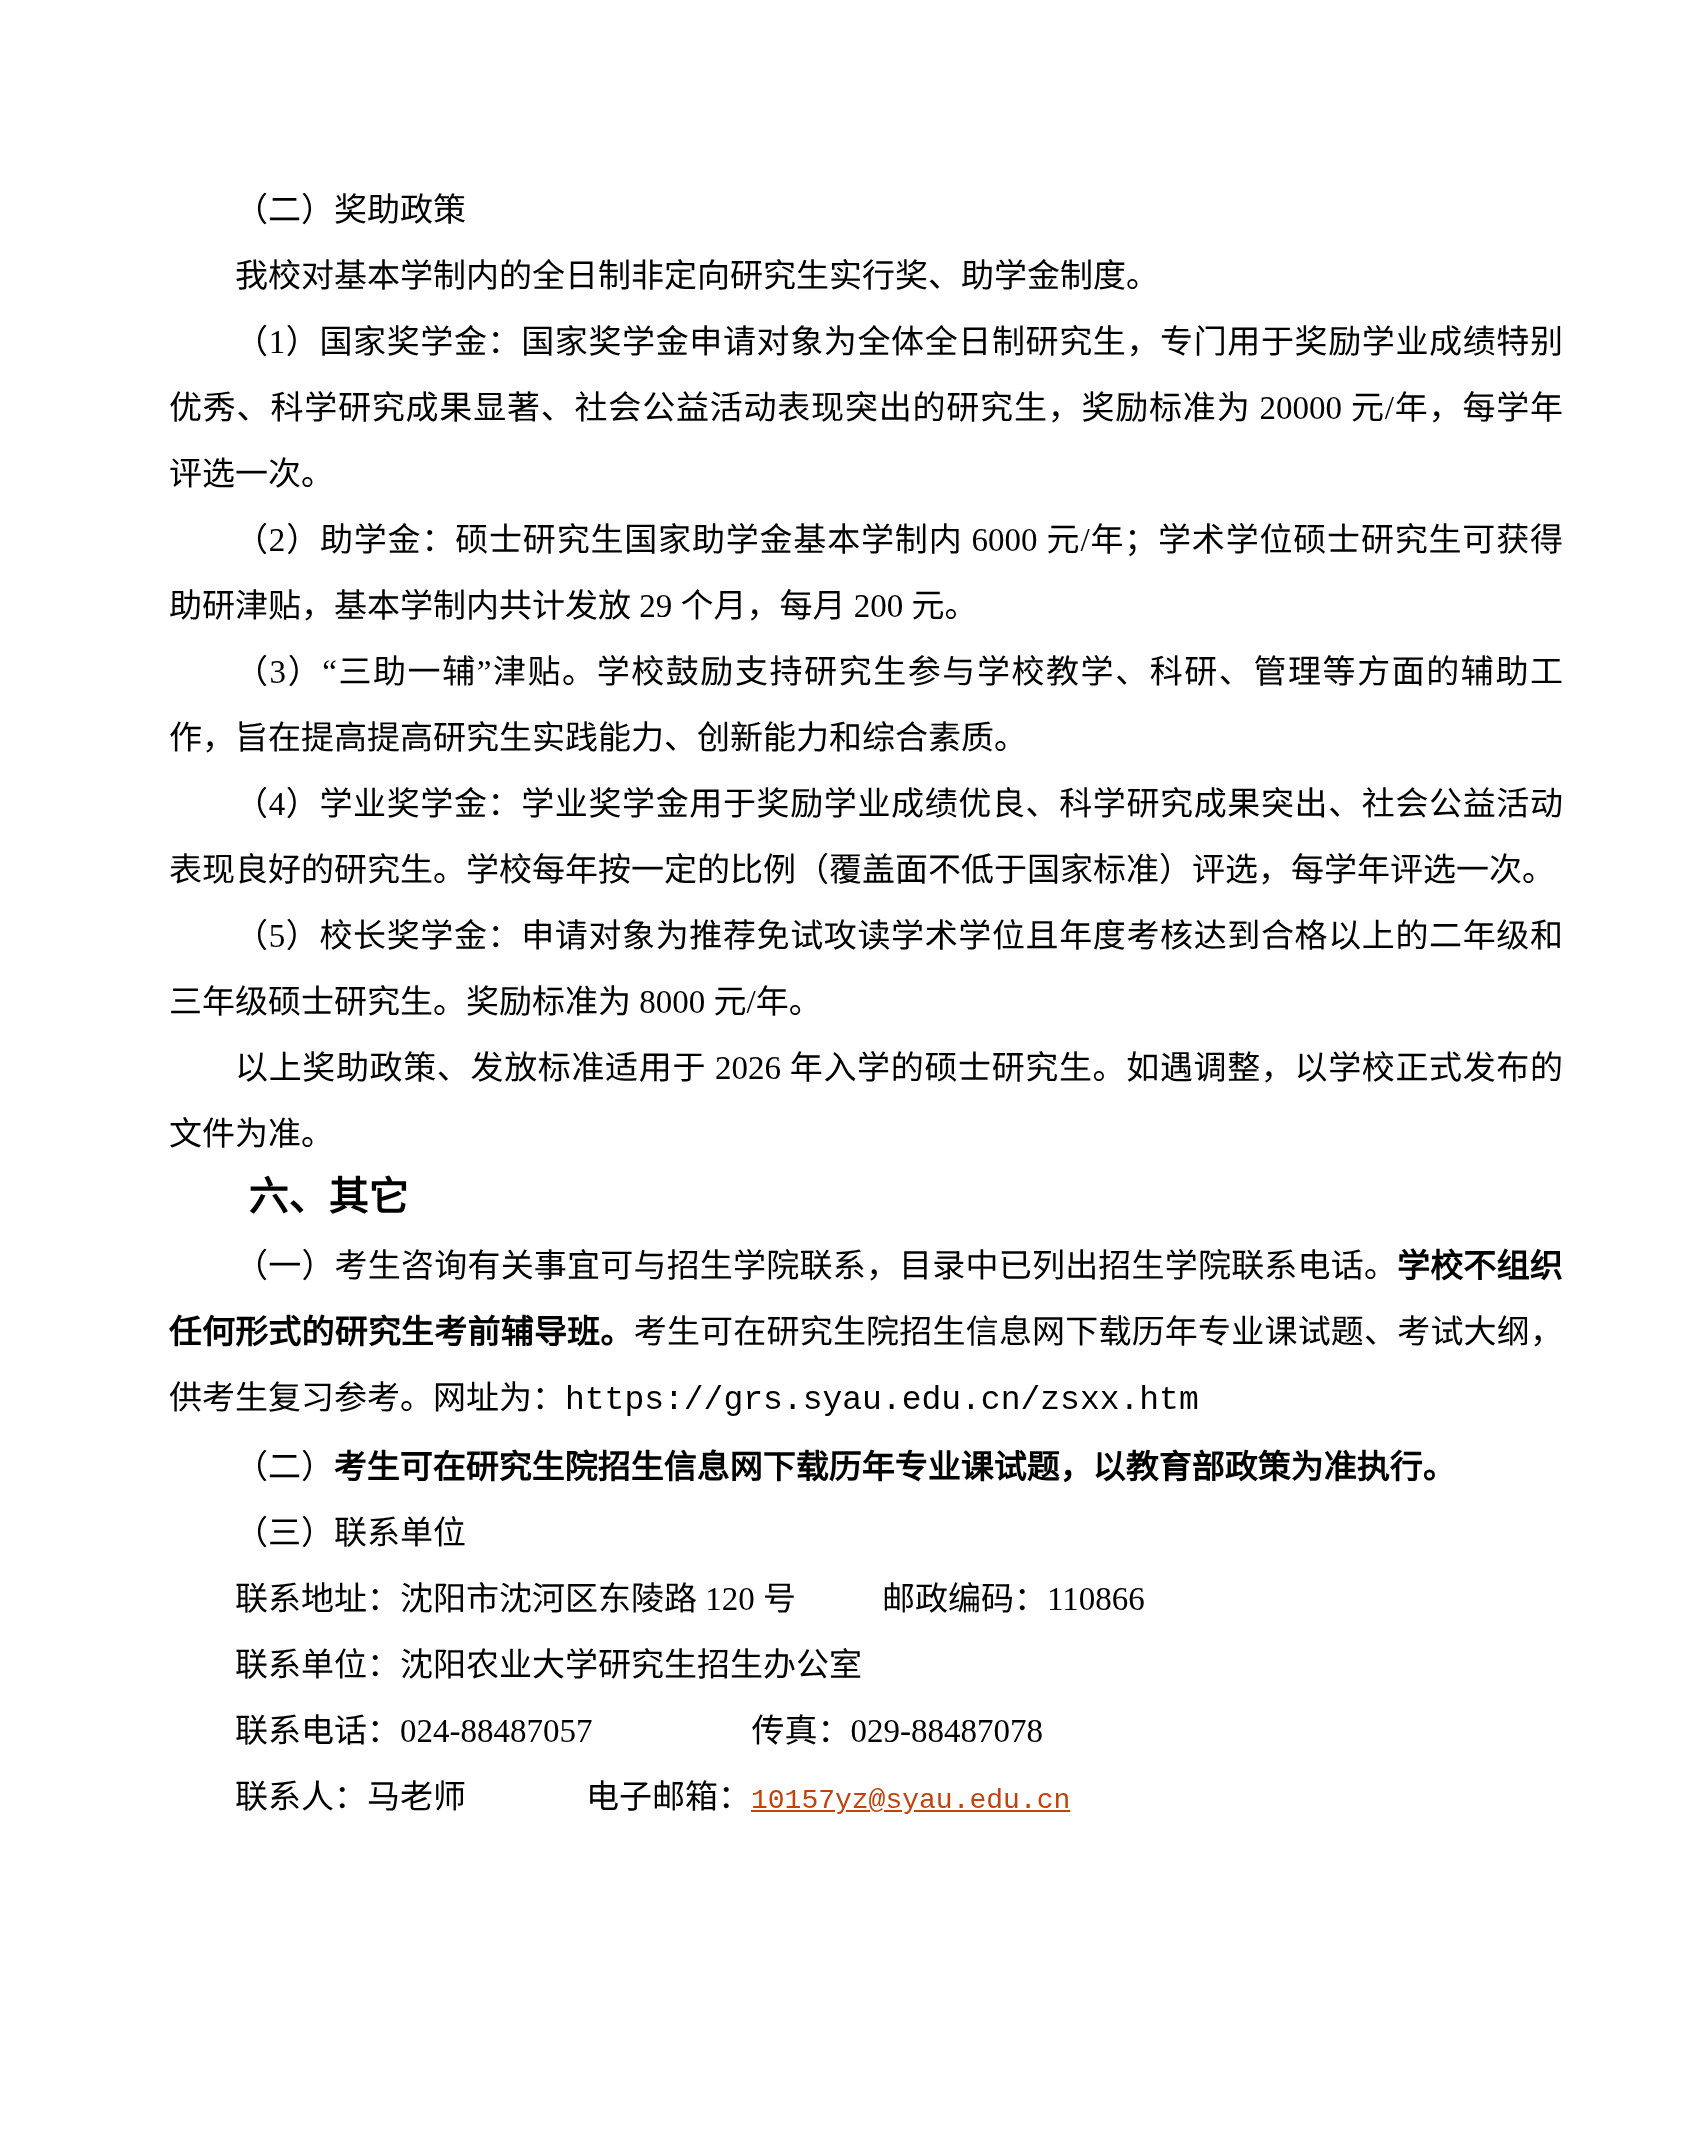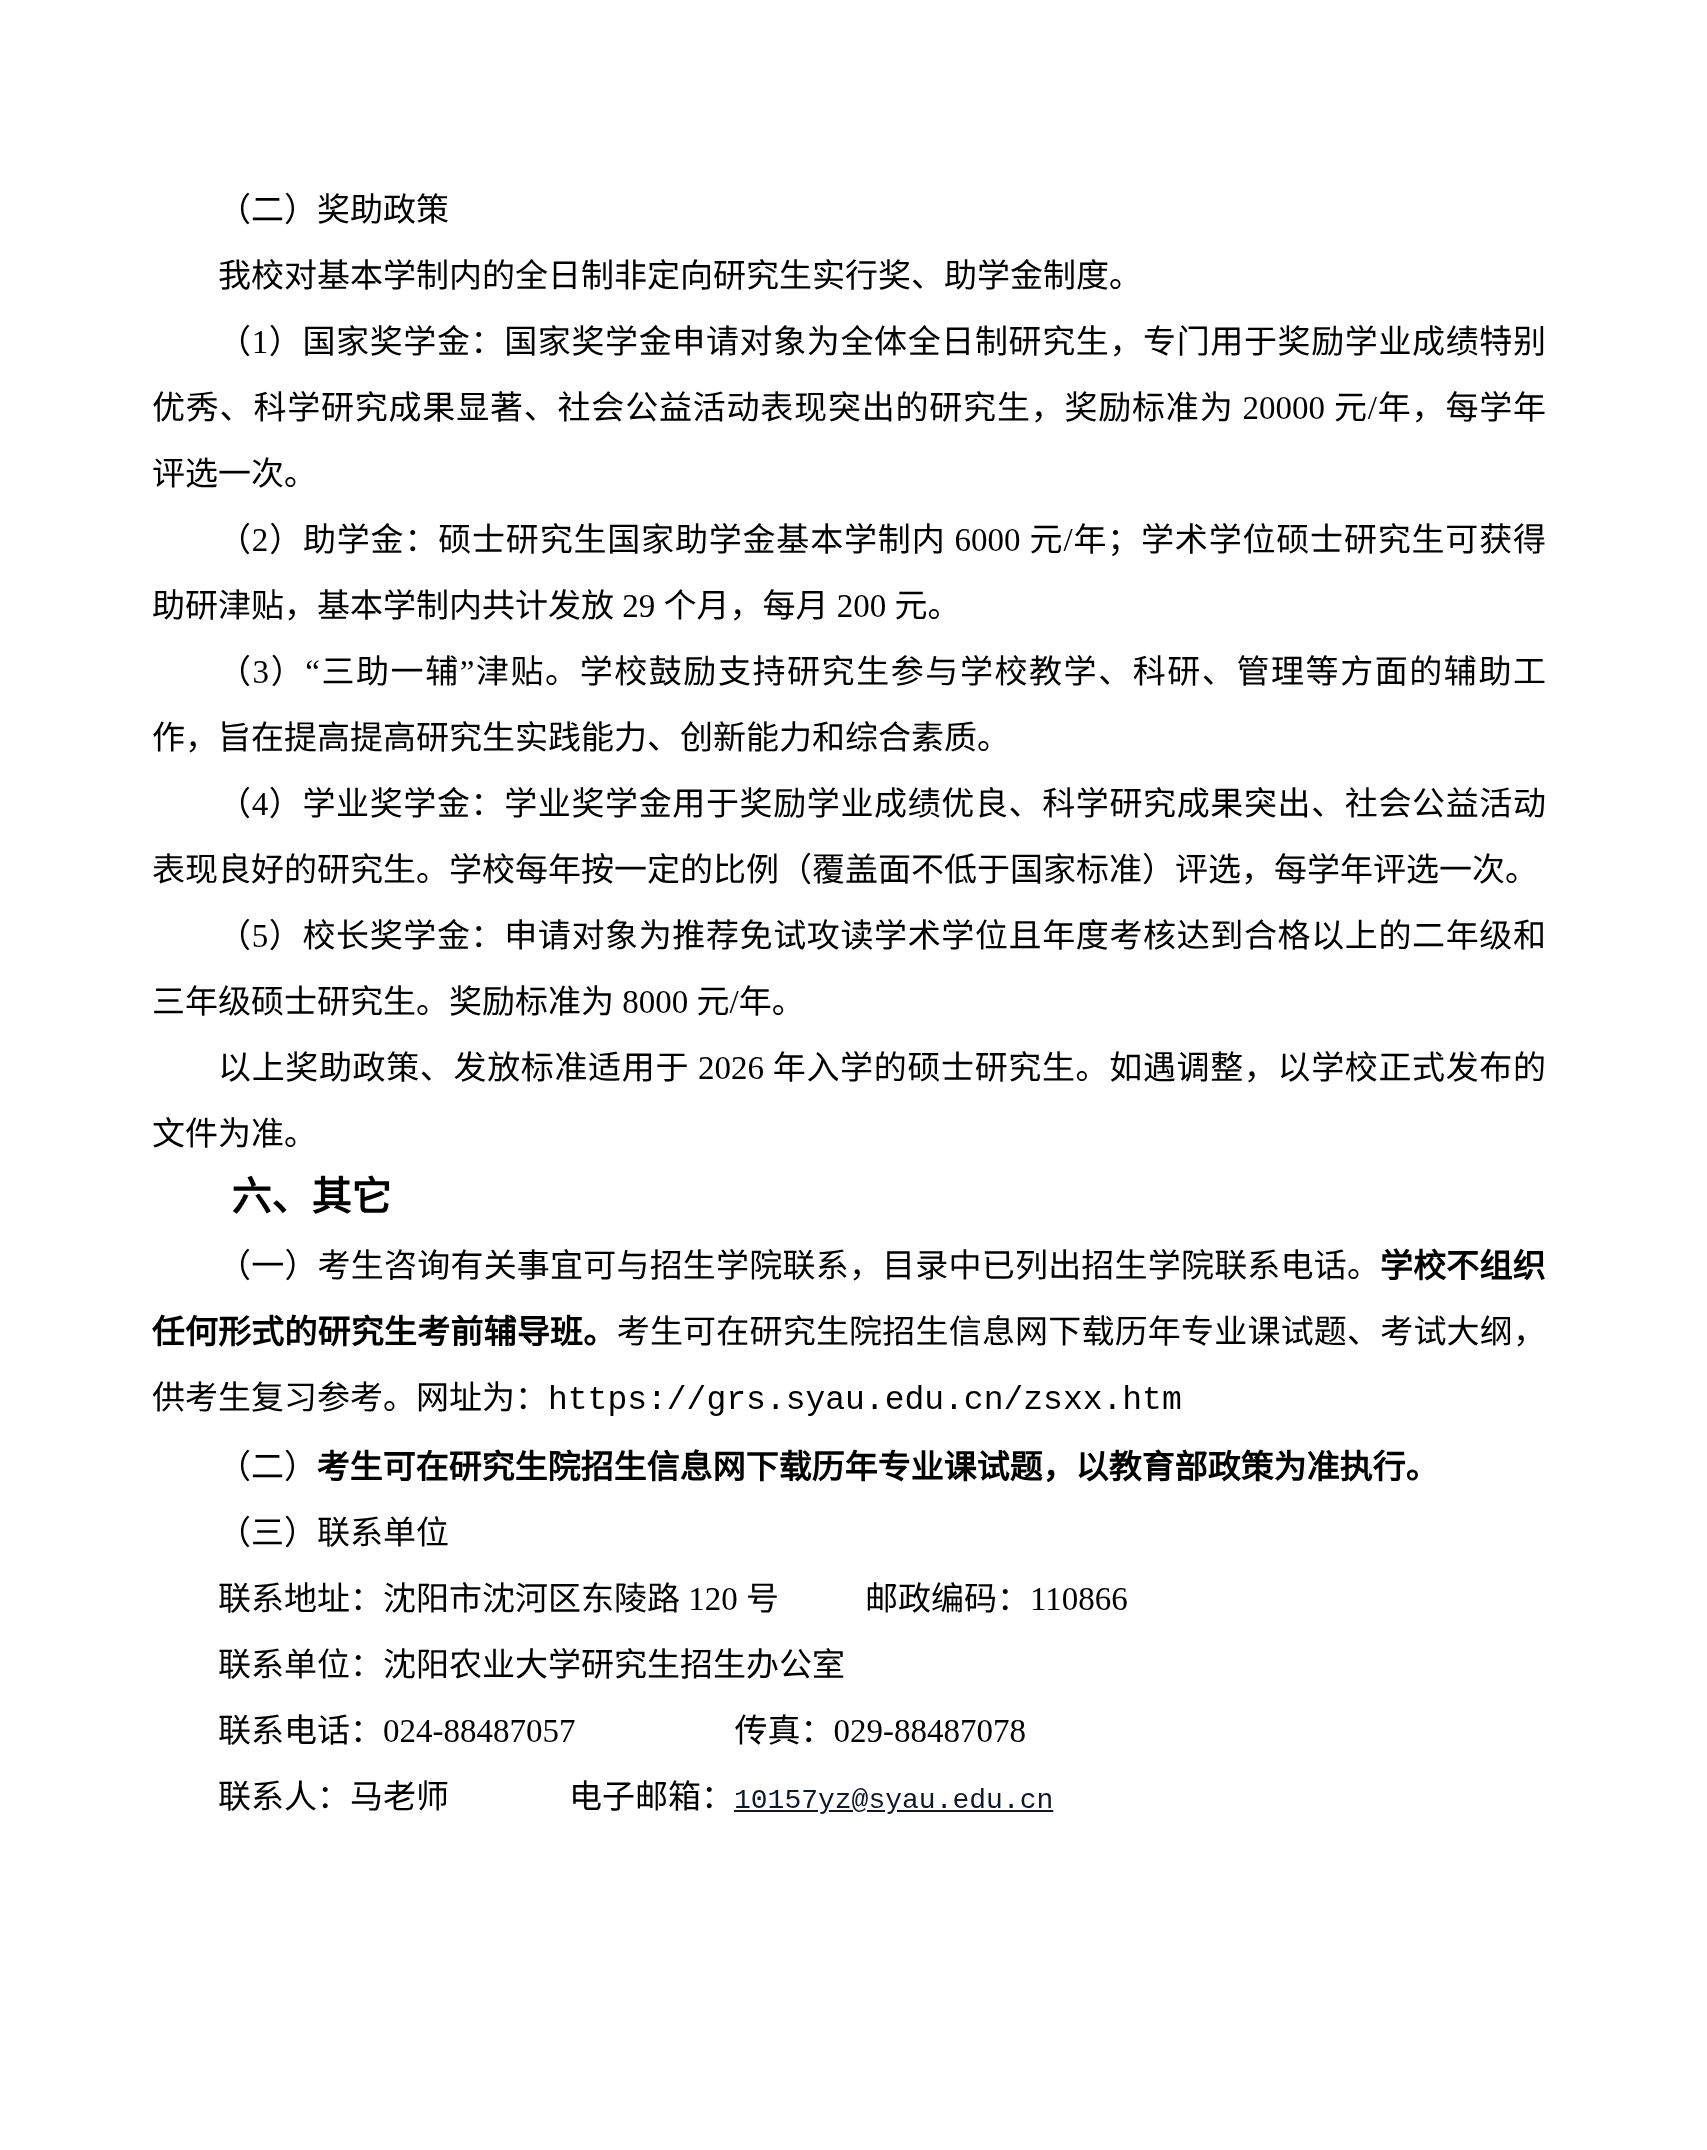--- a/index.html
+++ b/index.html
@@ -11,21 +11,21 @@
     position: relative;
     width: 1707px;
     height: 2414px;
     background: #ffffff;
     color: #000000;
     font-family: "Liberation Serif", "DejaVu Serif", serif;
     overflow: hidden;
   }
   .content {
     position: absolute;
-    left: 152px;
+    left: 169px;
     top: 177px;
     width: 1394px;
   }
   .para {
     margin: 0;
     font-size: 33px;
     line-height: 66px;
     text-align: justify;
     text-indent: 2em;
     word-break: break-word;
@@ -46,21 +46,21 @@
     font-weight: bold;
   }
   .url {
     font-family: "Liberation Mono", "DejaVu Sans Mono", monospace;
     font-size: 33px;
   }
   .email {
     font-family: "Liberation Mono", "DejaVu Sans Mono", monospace;
     font-size: 28px;
     text-decoration: underline;
-    color: #0f172a;
+    color: #c2410c;
   }
   .gap {
     display: inline-block;
     height: 0.4px;
   }
   .gap-address { width: 86px; }
   .gap-phone   { width: 159px; }
   .gap-person  { width: 120px; }
 </style>
 </head>

